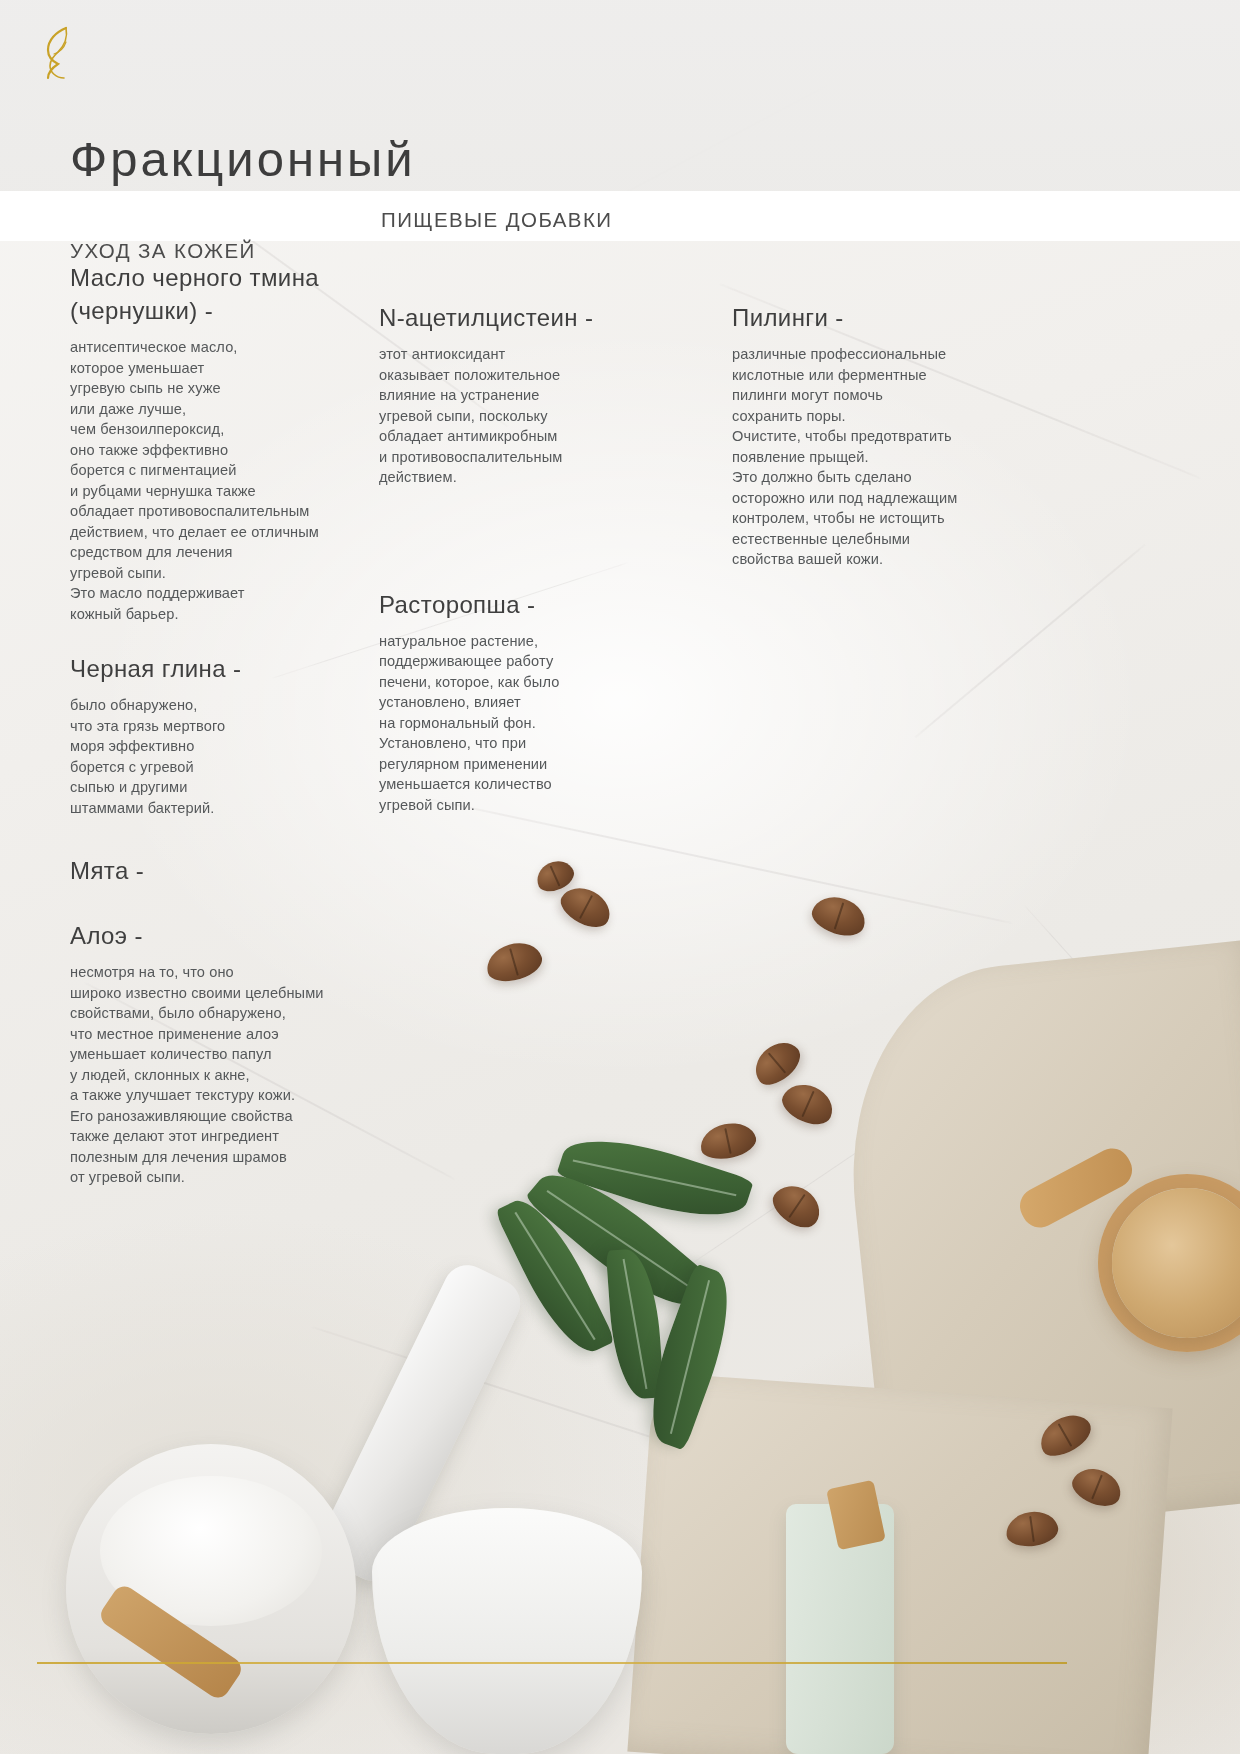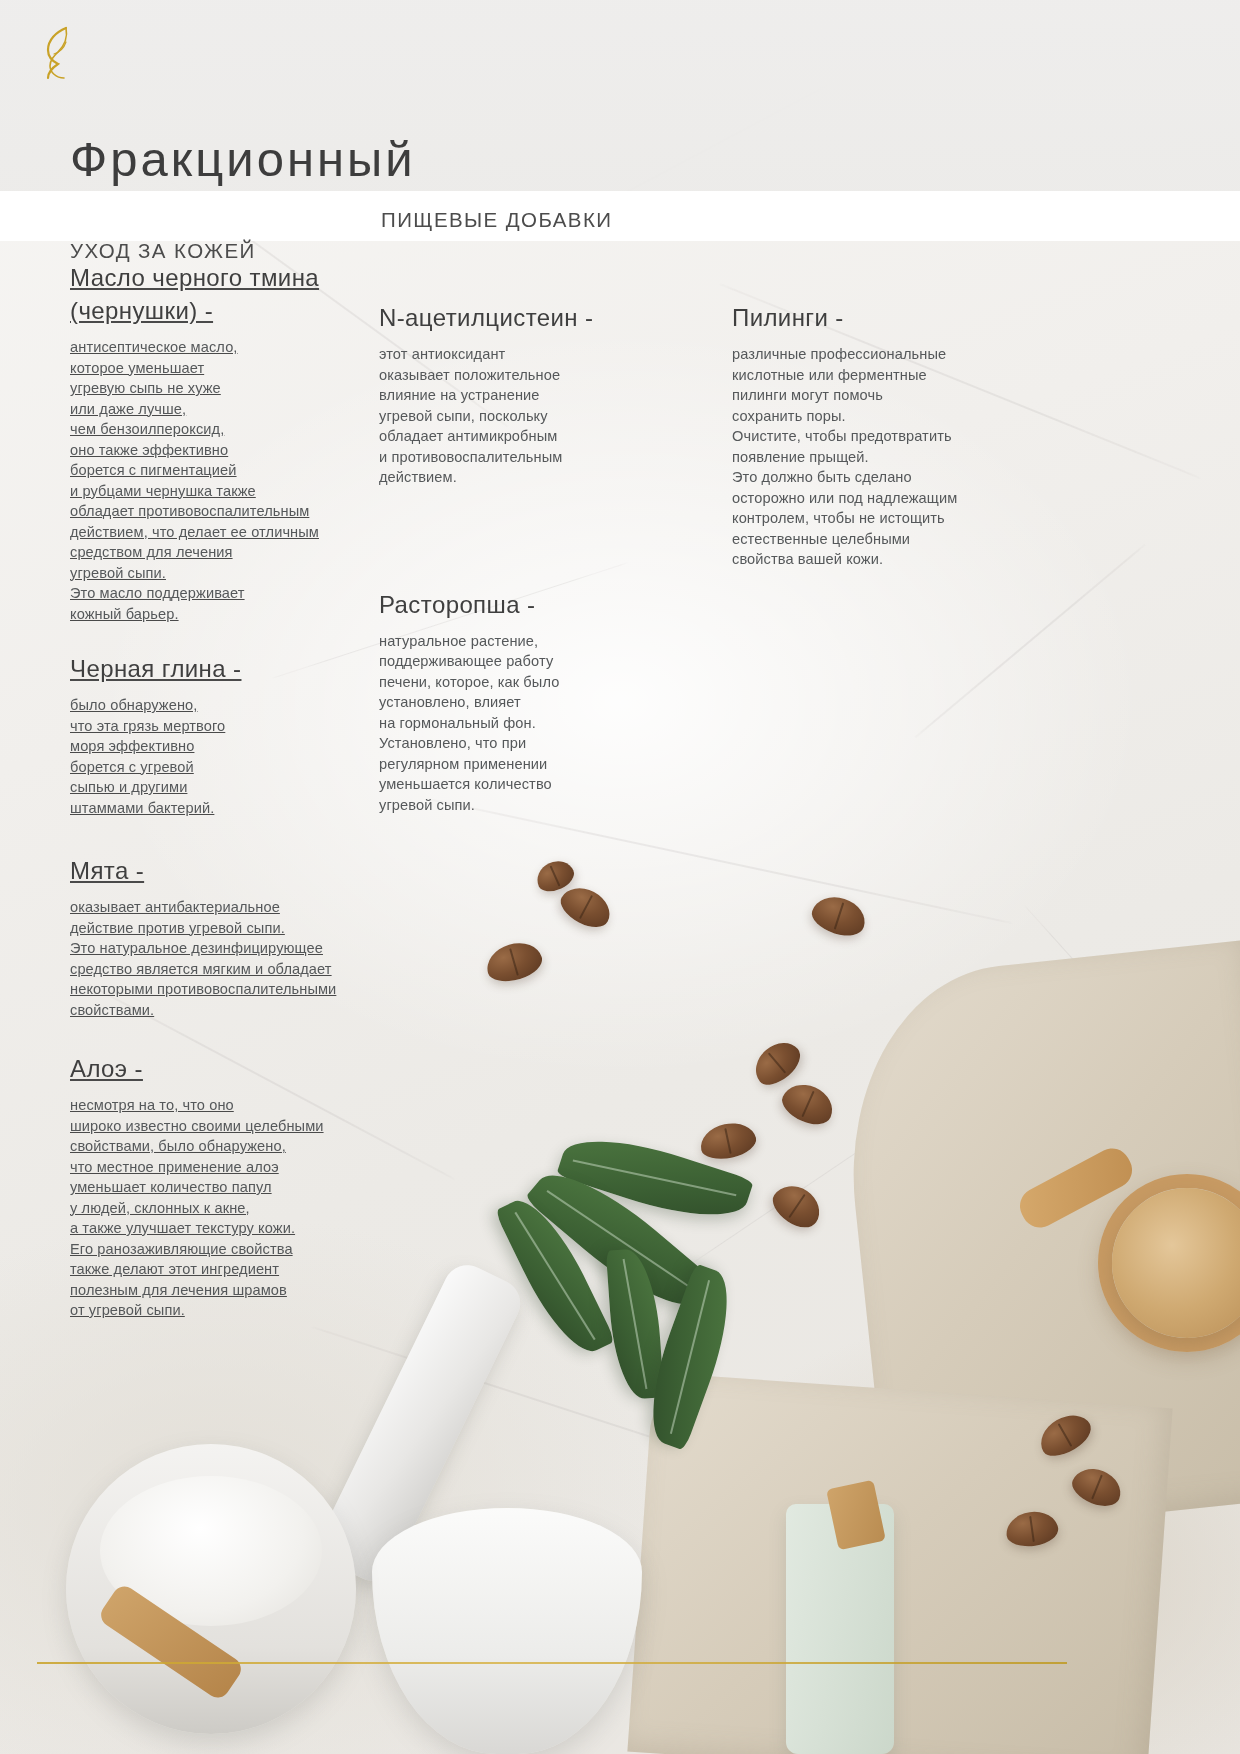--- a/index.html
+++ b/index.html
@@ -198,21 +198,21 @@
   }
   .tab-1 { position: absolute; left: 70px; top: 0; height: 50px; margin-top: 35px; }
   .tab-2 { position: absolute; left: 381px; top: 0; height: 58px; }
   .tab-3 { position: absolute; left: 732px; top: 0; height: 50px; }
 
   
   .col {
     position: absolute;
     top: 261px;
   }
-  .col-1 { left: 70px; width: 320px; text-decoration: underline; }
+  .col-1 { left: 70px; width: 320px; }
   .col-2 { left: 379px; width: 245px; }
   .col-3 { left: 732px; width: 262px; }
 
   .entry { margin-bottom: 26px; }
 
   .entry h3 {
     margin: 0 0 10px 0;
     font-weight: 400;
     font-size: 24px;
     line-height: 33px;
@@ -343,26 +343,20 @@
       <h3>Черная глина -</h3>
       <p>было обнаружено,
 что эта грязь мертвого
 моря эффективно
 борется с угревой
 сыпью и другими
 штаммами бактерий.</p>
     </div>
     <div class="entry e-mint">
       <h3>Мята -</h3>
-      <p>оказывает антибактериальное
-действие против угревой сыпи.
-Это натуральное дезинфицирующее
-средство является мягким и обладает
-некоторыми противовоспалительными
-свойствами.</p>
     </div>
     <div class="entry e-aloe">
       <h3>Алоэ -</h3>
       <p>несмотря на то, что оно
 широко известно своими целебными
 свойствами, было обнаружено,
 что местное применение алоэ
 уменьшает количество папул
 у людей, склонных к акне,
 а также улучшает текстуру кожи.

